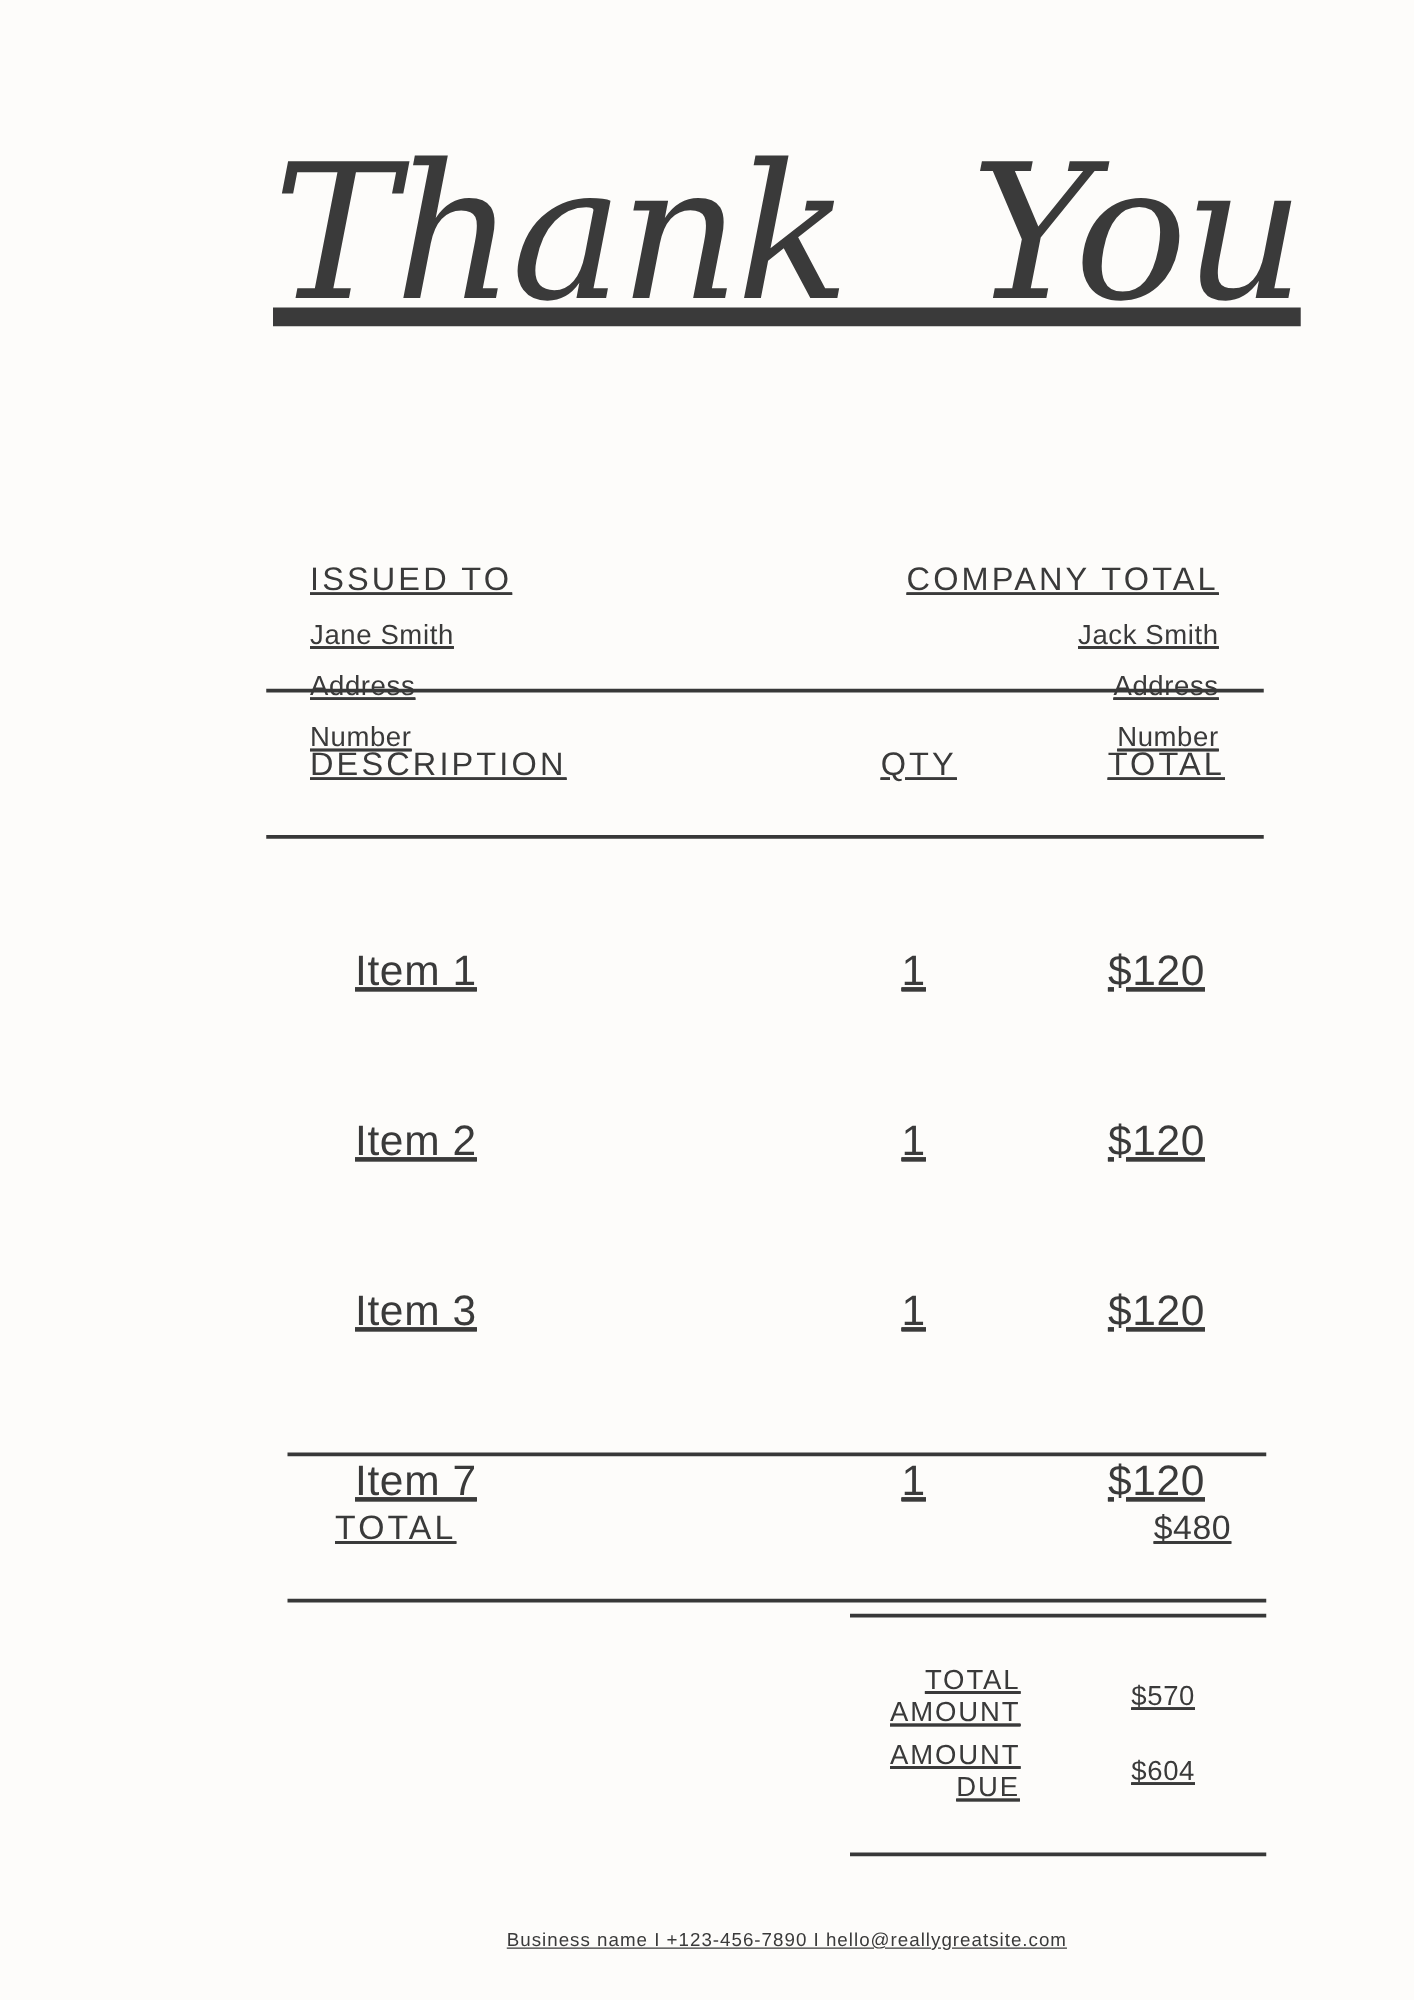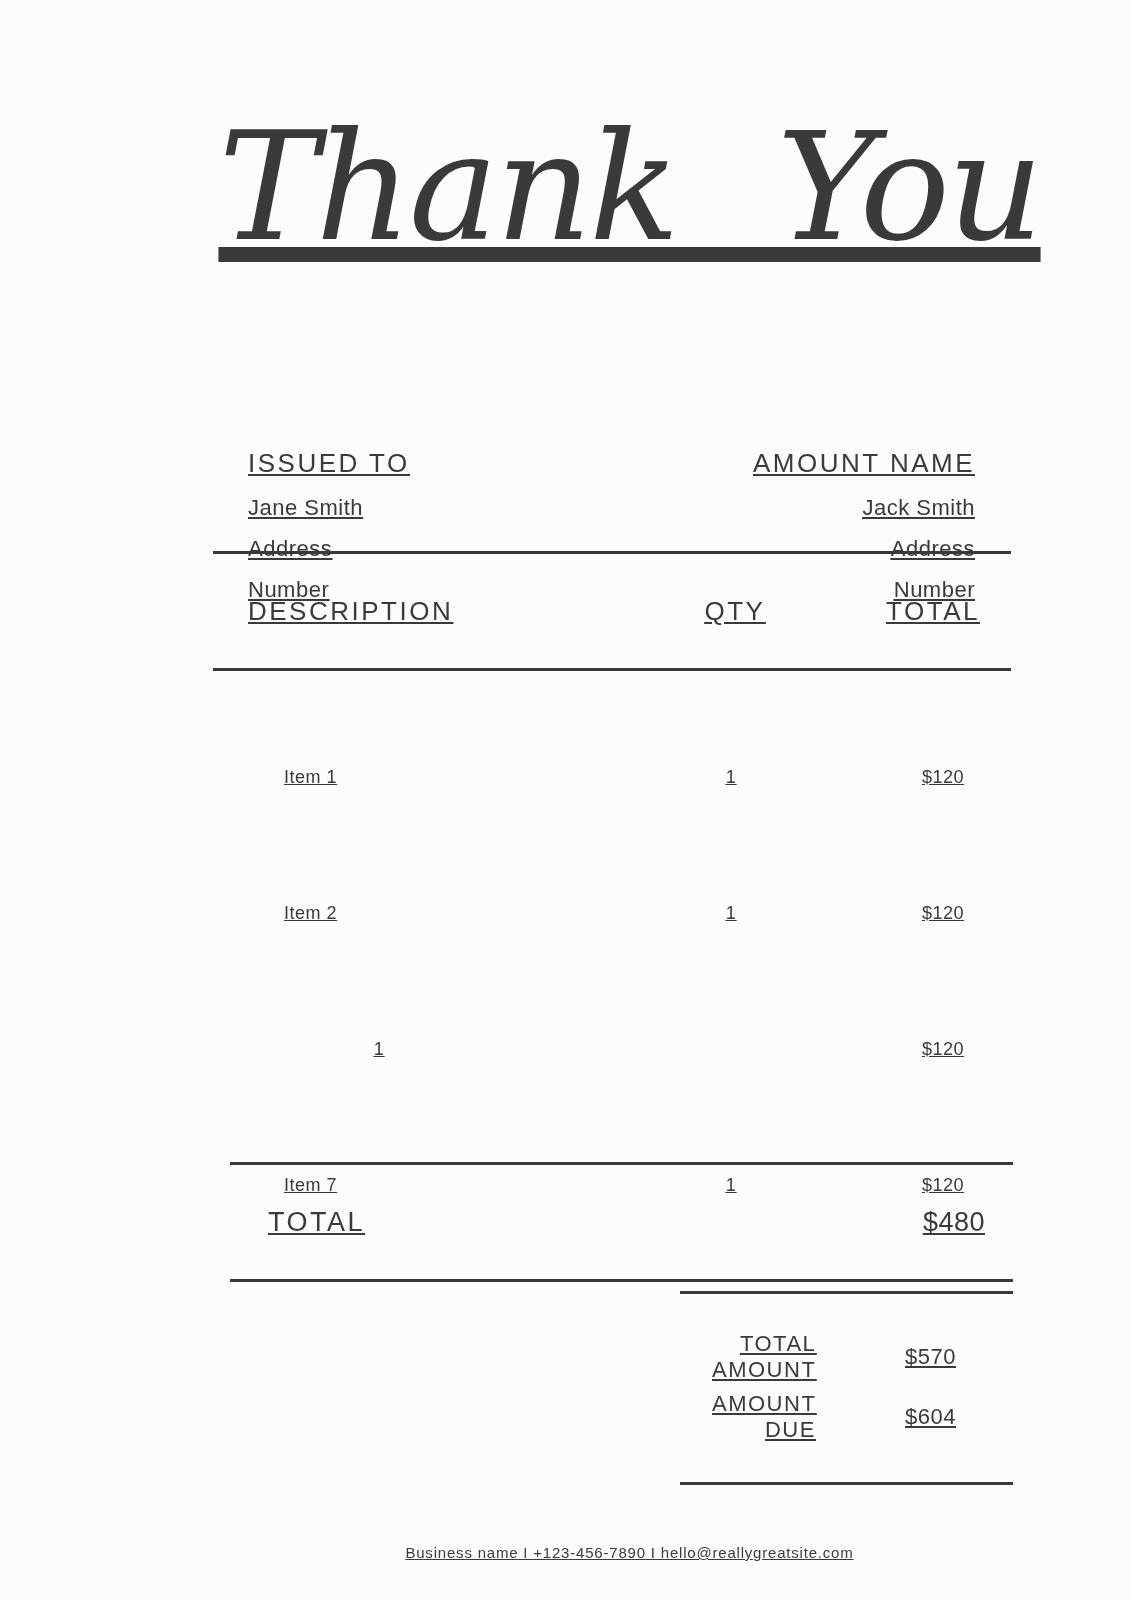--- a/index.html
+++ b/index.html
@@ -81,21 +81,21 @@
   }
   .col-desc{width:340px;text-align:left;}
   .col-qty{width:230px;text-align:center;}
   .col-total{flex:1;text-align:right;}
   .tbody{padding-top:14px;}
   .item-row{
     display:flex;
     align-items:center;
     height:120px;
     padding:0 15px 0 19px;
-    font-size:18px;
+    font-size:34px;
     letter-spacing:0.5px;
   }
   .item-row .col-desc{padding-left:20px;width:320px;}
 
   
   .total-section{
     position:absolute;
     top:1082px;
     left:150px;
     width:815px;
@@ -151,21 +151,21 @@
   <div class="script-title">Thank You</div>
 
   <div class="parties">
     <div class="party party-left">
       <div class="party-label">ISSUED TO</div>
       <div class="party-line">Jane Smith</div>
       <div class="party-line">Address</div>
       <div class="party-line">Number</div>
     </div>
     <div class="party party-right">
-      <div class="party-label">AMOUNT NAME</div>
+      <div class="party-label">COMPANY TOTAL</div>
       <div class="party-line">Jack Smith</div>
       <div class="party-line">Address</div>
       <div class="party-line">Number</div>
     </div>
   </div>
 
   <div class="items-table">
     <div class="rule"></div>
     <div class="thead">
       <div class="col-desc">DESCRIPTION</div>
@@ -179,20 +179,21 @@
         <div class="col-desc">Item 1</div>
         <div class="col-qty">1</div>
         <div class="col-total">$120</div>
       </div>
       <div class="item-row">
         <div class="col-desc">Item 2</div>
         <div class="col-qty">1</div>
         <div class="col-total">$120</div>
       </div>
       <div class="item-row">
+        <div class="col-desc">Item 3</div>
         <div class="col-qty">1</div>
         <div class="col-total">$120</div>
       </div>
       <div class="item-row">
         <div class="col-desc">Item 7</div>
         <div class="col-qty">1</div>
         <div class="col-total">$120</div>
       </div>
     </div>
   </div>

